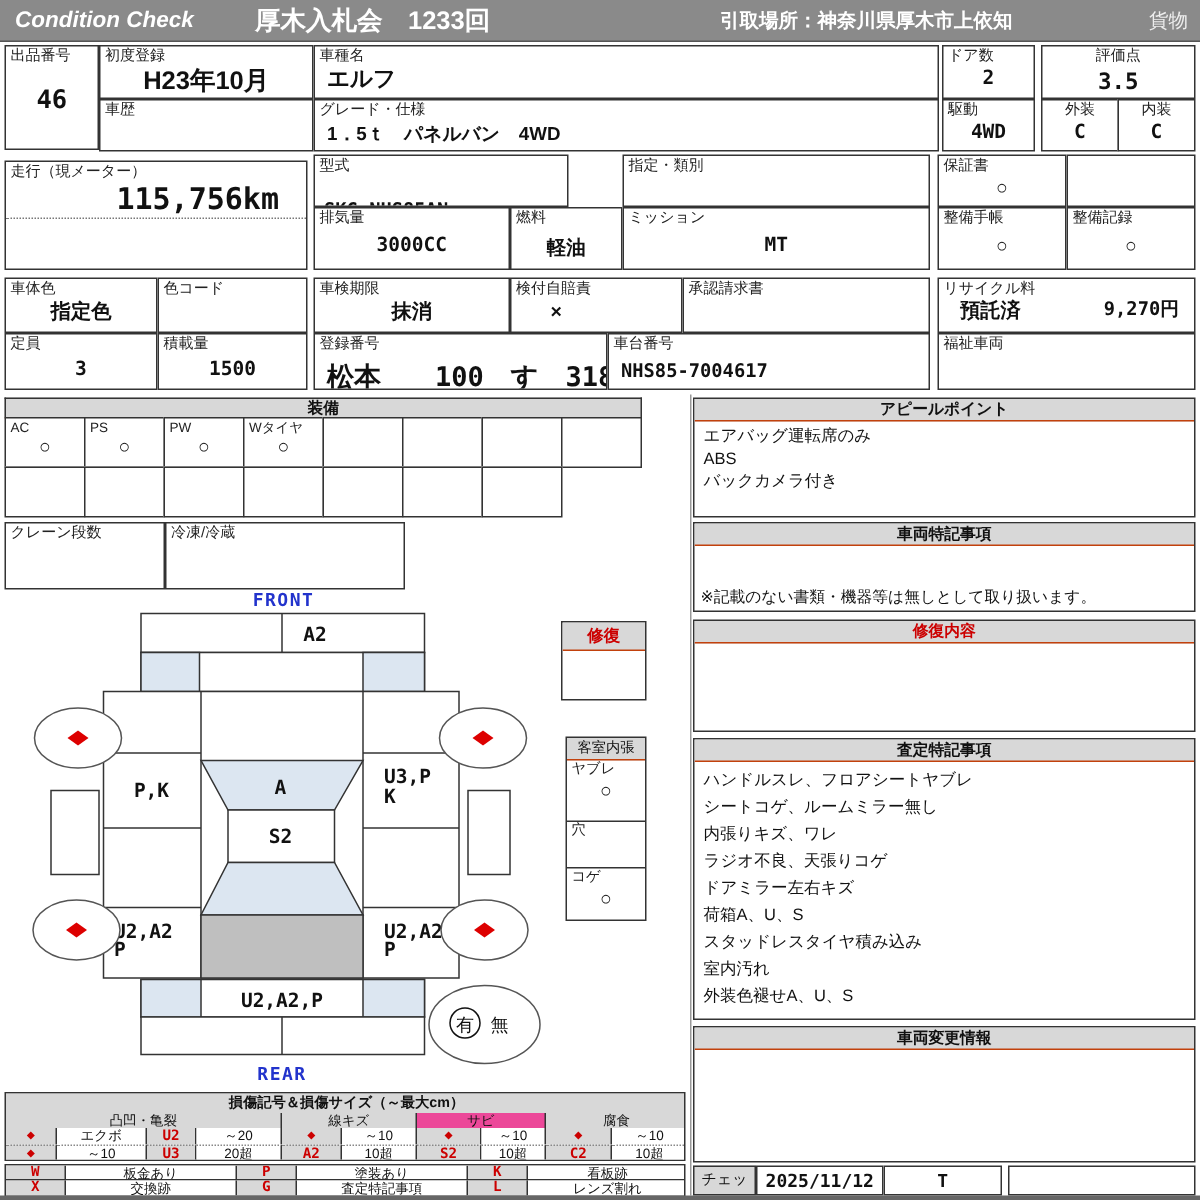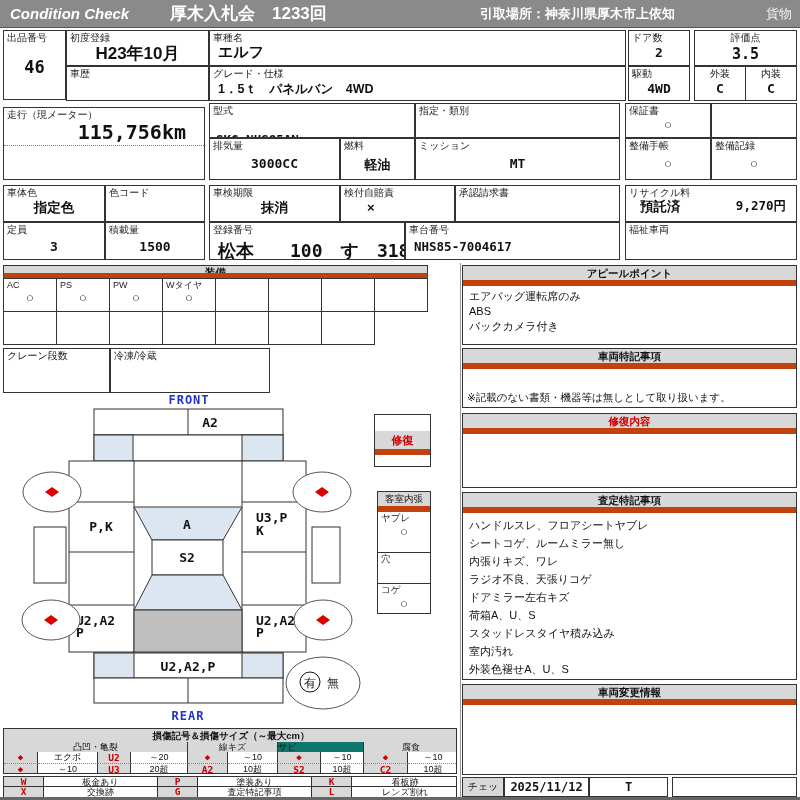--- a/index.html
+++ b/index.html
@@ -4,21 +4,21 @@
 <style>
   html,body{margin:0;padding:0;background:#fff;}
   #sheet{position:relative;width:800px;height:800px;background:#fff;
          font-family:"Liberation Sans","DejaVu Sans",sans-serif;color:#111;overflow:hidden;}
   .box{position:absolute;border:1px solid #333;background:#fff;box-sizing:border-box;overflow:hidden;}
   .lbl{font-size:10px;color:#222;padding:1px 3px;line-height:1.15;white-space:nowrap;}
   .lblc{text-align:center;}
   .val{font-family:"DejaVu Sans Mono","Liberation Mono",monospace;font-weight:bold;text-align:center;white-space:nowrap;}
   .valj{font-weight:bold;text-align:center;white-space:nowrap;}
   .mark{font-size:13px;text-align:center;line-height:1;}
-  .titlebar{background:#d8d8d8;border-bottom:6px solid #c2410c;font-size:10.5px;font-weight:bold;
+  .titlebar{background:#d8d8d8;border-bottom:1px solid #c2410c;font-size:10.5px;font-weight:bold;
             text-align:center;line-height:14px;height:14px;}
   .panel-lines{font-size:11px;padding:3px 6px;line-height:15px;}
   .cell{position:absolute;box-sizing:border-box;border-right:1px solid #333;overflow:hidden;}
   .sym{background:#d8d8d8;color:#cc0000;font-weight:bold;text-align:center;
        font-family:"DejaVu Sans Mono","Liberation Mono",monospace;}
   .plain{background:#fff;text-align:center;}
   .hdr-item{position:absolute;top:0;height:27px;line-height:27px;color:#fff;white-space:nowrap;}
 </style>
 </head>
 <body>
@@ -71,21 +71,21 @@
     <div class="lbl lblc">内装</div>
     <div class="val" style="font-size:13px;">C</div>
   </div>
 
   <div class="box" style="left:3px;top:107px;width:202px;height:73px;">
     <div style="height:37px;border-bottom:1px dotted #777;">
       <div class="lbl">走行（現メーター）</div>
       <div class="val" style="font-size:20px;text-align:right;padding-right:18px;margin-top:-2px;">115,756km</div>
     </div>
   </div>
-  <div class="box" style="left:209px;top:103px;width:206px;height:35px;">
+  <div class="box" style="left:209px;top:103px;width:170px;height:35px;">
     <div class="lbl">型式</div>
     <div class="val" style="font-size:12.5px;text-align:left;padding-left:6px;margin-top:14px;">SKG-NHS85AN</div>
   </div>
   <div class="box" style="left:415px;top:103px;width:205px;height:35px;">
     <div class="lbl">指定・類別</div>
   </div>
   <div class="box" style="left:209px;top:138px;width:131px;height:42px;">
     <div class="lbl">排気量</div>
     <div class="val" style="font-size:13px;margin-top:3px;">3000CC</div>
   </div>
@@ -299,21 +299,21 @@
     <rect x="34" y="137" width="32" height="56" fill="#fff" stroke="#333"></rect>
     <rect x="312" y="137" width="28" height="56" fill="#fff" stroke="#333"></rect>
 
     <ellipse cx="323" cy="293" rx="37" ry="26" fill="#fff" stroke="#555"></ellipse>
     <circle cx="310" cy="292" r="10" fill="none" stroke="#111"></circle>
     <text x="310" y="297" text-anchor="middle" font-size="12" fill="#111" font-family="Liberation Sans, sans-serif">有</text>
     <text x="333" y="297" text-anchor="middle" font-size="12" fill="#111" font-family="Liberation Sans, sans-serif">無</text>
   </svg>
 
   <div class="box" style="left:374px;top:414px;width:57px;height:53px;">
-    <div class="titlebar" style="height:18px;line-height:18px;color:#cc0000;font-size:11px;margin-top:16px;">修復</div>
+    <div class="titlebar" style="height:18px;line-height:18px;color:#cc0000;font-size:11px;">修復</div>
   </div>
 
   <div class="box" style="left:377px;top:491px;width:54px;height:123px;">
     <div class="titlebar" style="font-size:9.5px;font-weight:normal;">客室内張</div>
     <div style="height:40px;border-bottom:1px solid #333;">
       <div class="lbl" style="font-size:9.5px;">ヤブレ</div>
       <div class="mark">○</div>
     </div>
     <div style="height:30px;border-bottom:1px solid #333;">
       <div class="lbl" style="font-size:9.5px;">穴</div>
@@ -322,21 +322,21 @@
       <div class="lbl" style="font-size:9.5px;">コゲ</div>
       <div class="mark">○</div>
     </div>
   </div>
 
   <div class="box" style="left:3px;top:728px;width:454px;height:46px;">
     <div style="position:absolute;left:0;top:0;width:454px;height:13px;background:#d8d8d8;border-bottom:1px solid #333;font-size:9.5px;font-weight:bold;text-align:center;line-height:13px;">損傷記号＆損傷サイズ（～最大cm）</div>
 
     <div class="cell" style="left:0;top:13px;width:184px;height:10px;background:#d8d8d8;font-size:9px;text-align:center;line-height:10px;">凸凹・亀裂</div>
     <div class="cell" style="left:184px;top:13px;width:90px;height:10px;background:#d8d8d8;font-size:9px;text-align:center;line-height:10px;">線キズ</div>
-    <div class="cell" style="left:274px;top:13px;width:86px;height:10px;background:#0f766e;font-size:9px;line-height:10px;">サビ</div>
+    <div class="cell" style="left:274px;top:13px;width:86px;height:10px;background:#ec4899;font-size:9px;text-align:center;line-height:10px;">サビ</div>
     <div class="cell" style="left:360px;top:13px;width:94px;height:10px;background:#d8d8d8;font-size:9px;text-align:center;line-height:10px;border-right:none;">腐食</div>
 
     <div class="cell sym" style="left:0;top:23px;width:34px;height:11px;font-size:9px;line-height:11px;">◆</div>
     <div class="cell plain" style="left:34px;top:23px;width:60px;height:11px;font-size:9px;line-height:11px;">エクボ</div>
     <div class="cell sym" style="left:94px;top:23px;width:33px;height:11px;font-size:9.5px;line-height:11px;">U2</div>
     <div class="cell plain" style="left:127px;top:23px;width:57px;height:11px;font-size:9px;line-height:11px;">～20</div>
     <div class="cell sym" style="left:184px;top:23px;width:40px;height:11px;font-size:9px;line-height:11px;">◆</div>
     <div class="cell plain" style="left:224px;top:23px;width:50px;height:11px;font-size:9px;line-height:11px;">～10</div>
     <div class="cell sym" style="left:274px;top:23px;width:43px;height:11px;font-size:9px;line-height:11px;">◆</div>
     <div class="cell plain" style="left:317px;top:23px;width:43px;height:11px;font-size:9px;line-height:11px;">～10</div>

